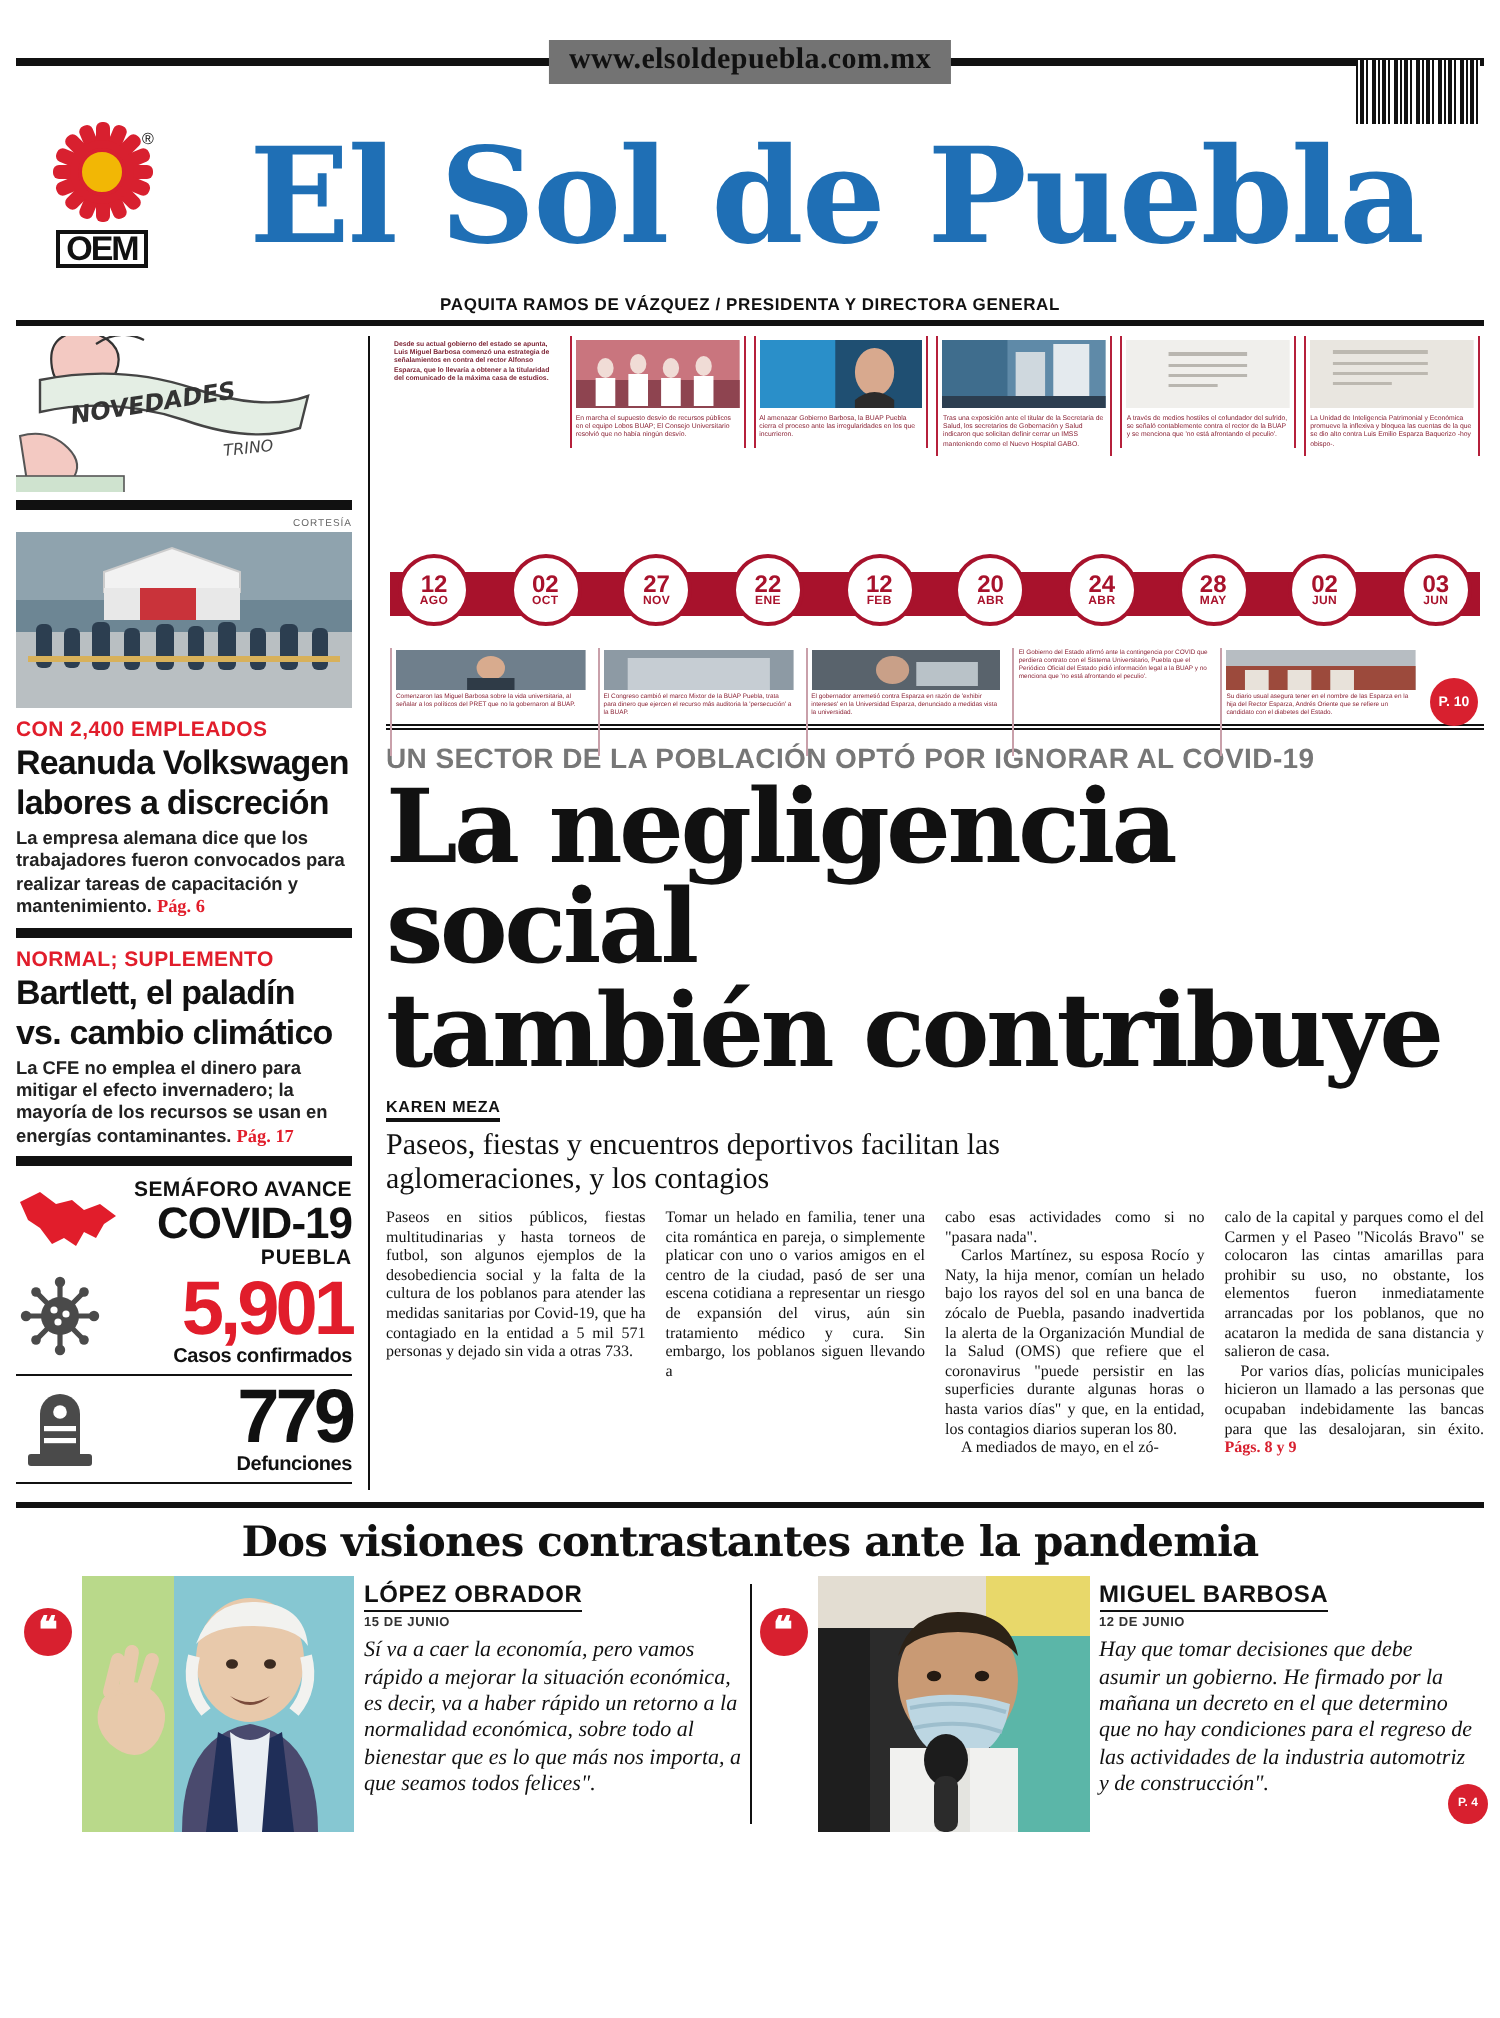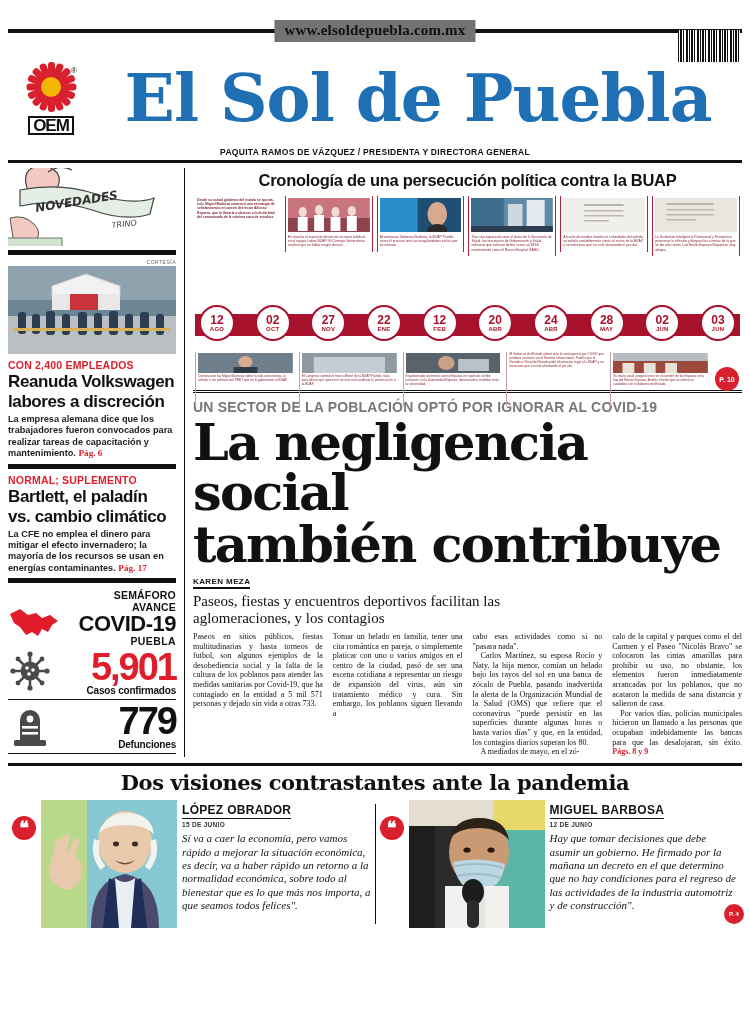--- a/index.html
+++ b/index.html
@@ -73,21 +73,21 @@
 
   .photo { width: 100%; position: relative; overflow: hidden; background: #9aa7ae; }
   .ph-vw { height: 88px; }
   .kicker { color: #e11d2b; font-weight: 800; font-size: 10.5px; letter-spacing: .2px; margin-top: 5px; }
   .hl-s { font-weight: 800; font-size: 17px; line-height: 19px; letter-spacing: -.4px; margin-top: 1px; }
   .dek { font-size: 9.2px; line-height: 11.4px; margin-top: 3px; font-weight: 600; color: #222; }
   .dek .pg { color: #e11d2b; font-weight: 800; font-family: Liberation Serif, serif; }
 
   
   .semaforo { margin-top: 4px; }
-  .sem-top { display: flex; align-items: flex-end; gap: 16px; }
+  .sem-top { display: flex; align-items: center; gap: 4px; }
   .mx-map { width: 52px; flex: 0 0 52px; padding-top: 4px; }
   .sem-titles { flex: 1; text-align: right; padding-top: 2px; }
   .sem-titles .l1 { font-size: 10.5px; font-weight: 600; letter-spacing: .2px; }
   .sem-titles .l2 { font-size: 22px; font-weight: 800; letter-spacing: -.5px; line-height: 22px; }
   .sem-titles .l3 { font-size: 10.5px; font-weight: 600; letter-spacing: .4px; }
   .stat-row { display: flex; align-items: center; gap: 6px; margin-top: 2px; }
   .stat-ico { width: 44px; flex: 0 0 44px; text-align: center; }
   .stat-txt { flex: 1; text-align: right; }
   .stat-num { font-size: 38px; font-weight: 800; line-height: 36px; letter-spacing: -2px; }
   .stat-num.red { color: #e11d2b; }
@@ -318,21 +318,20 @@
         </div>
         <div class="rule-thin"></div>
       </div>
     </div>
 
     <div class="vrule"></div>
 
     <div class="right-col">
 
       
-      <div class="chrono-title">Cronología de una persecución política contra la BUAP</div>
 
       <div class="chrono-wrap">
         <div class="chrono-cards">
           <div class="ccard noborder">Desde su actual gobierno del estado se apunta, Luis Miguel Barbosa comenzó una estrategia de señalamientos en contra del rector Alfonso Esparza, que lo llevaría a obtener a la titularidad del comunicado de la máxima casa de estudios.</div>
           <div class="ccard">
             <div class="cimg">
               <svg width="100%" height="34" viewBox="0 0 100 34" preserveAspectRatio="none">
                 <rect width="100" height="34" fill="#c9757e"></rect>
                 <rect y="20" width="100" height="14" fill="#8e4450"></rect>
                 <g fill="#f0dcd6">

